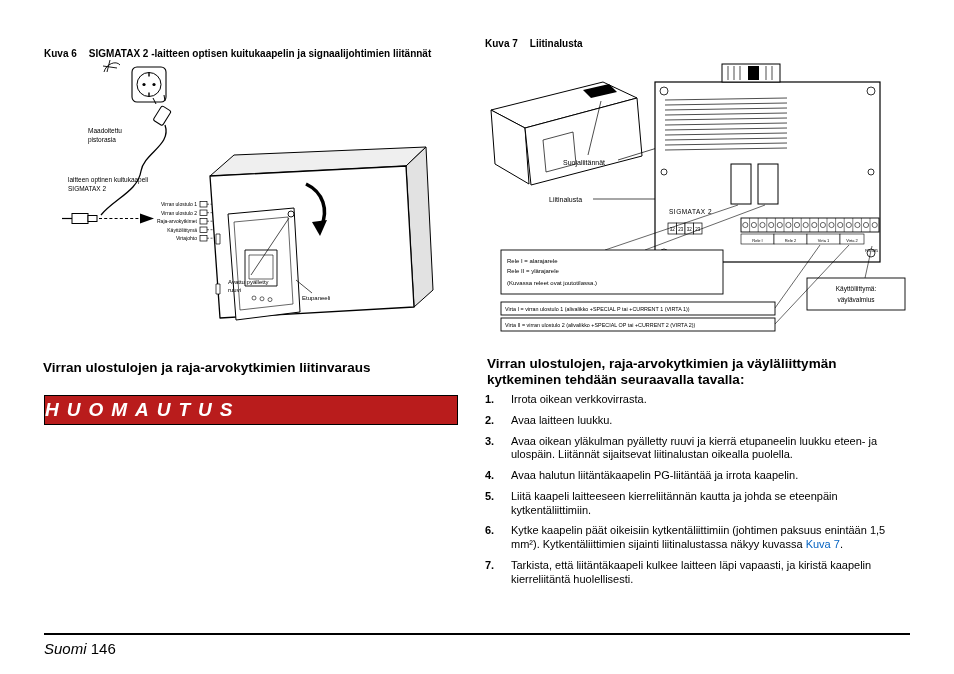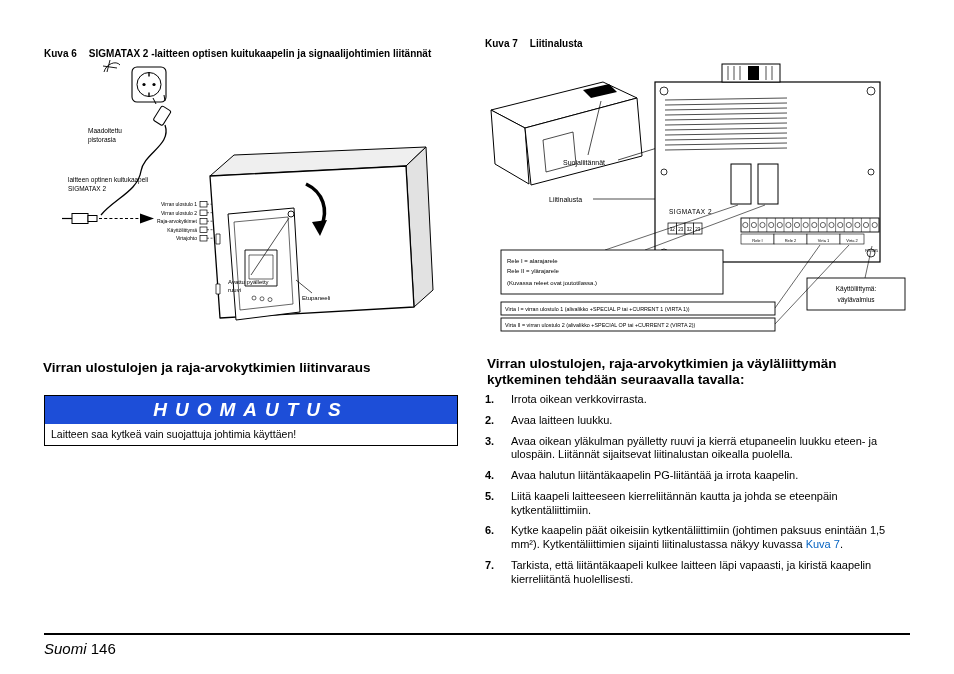--- a/index.html
+++ b/index.html
@@ -3,21 +3,21 @@
 <meta charset="utf-8">
 <style>
   *{margin:0;padding:0;box-sizing:border-box}
   html,body{width:954px;height:674px}
   body{position:relative;background:#fff;color:#000;font-family:"Liberation Sans",sans-serif;overflow:hidden}
   .abs{position:absolute}
   .caption{font-size:10px;font-weight:bold;white-space:nowrap}
   .cap-num{margin-right:12px}
   .heading{font-size:13.5px;font-weight:bold;line-height:1.18}
   .notice{border:1px solid #000;width:414px;background:#fff}
-  .notice-band{height:28px;background:#1d4ed8;display:flex;align-items:center;justify-content:center}
+  .notice-band{height:28px;background:#b91c1c;display:flex;align-items:center;}
   .notice-title{color:#fff;font-weight:bold;font-style:italic;font-size:19px;letter-spacing:8px}
   .notice-body{font-size:10.5px;padding:4px 6px 5px}
   .steps{width:424px}
   .step{display:flex;margin-bottom:7px;font-size:11px;line-height:1.25}
   .step-num{flex:0 0 26px;font-weight:bold}
   .step-text{flex:1}
   a.link{color:#0563C1;text-decoration:none;cursor:pointer}
   .footer-rule{background:#000;height:2px;width:866px}
   .footer-text{font-size:15px}
   .footer-label{font-style:italic}
@@ -118,21 +118,20 @@
       <text x="258" y="248" class="t60">Etupaneeli</text>
     </g>
   </svg>
 
   <div class="heading abs" style="left:43px;top:360px;width:416px">Virran ulostulojen ja raja-arvokytkimien liitinvaraus</div>
 
   <div class="notice abs" style="left:44px;top:395px">
     <div class="notice-band">
       <span class="notice-title">HUOMAUTUS</span>
     </div>
-    <div class="notice-body">Laitteen saa kytkeä vain suojattuja johtimia käyttäen!</div>
   </div>
 
   <div class="caption abs" style="left:485px;top:38px;width:424px">
     <span class="cap-num">Kuva 7</span><span>Liitinalusta</span>
   </div>
 
   <svg class="abs" style="left:485px;top:52px" width="424" height="292" viewBox="0 0 424 292">
     <g fill="#fff" stroke="#000">
       <polygon points="6,58 118,30 152,46 40,76" stroke-width="1"></polygon>
       <polygon points="6,58 40,76 44,132 10,112" stroke-width="1"></polygon>

